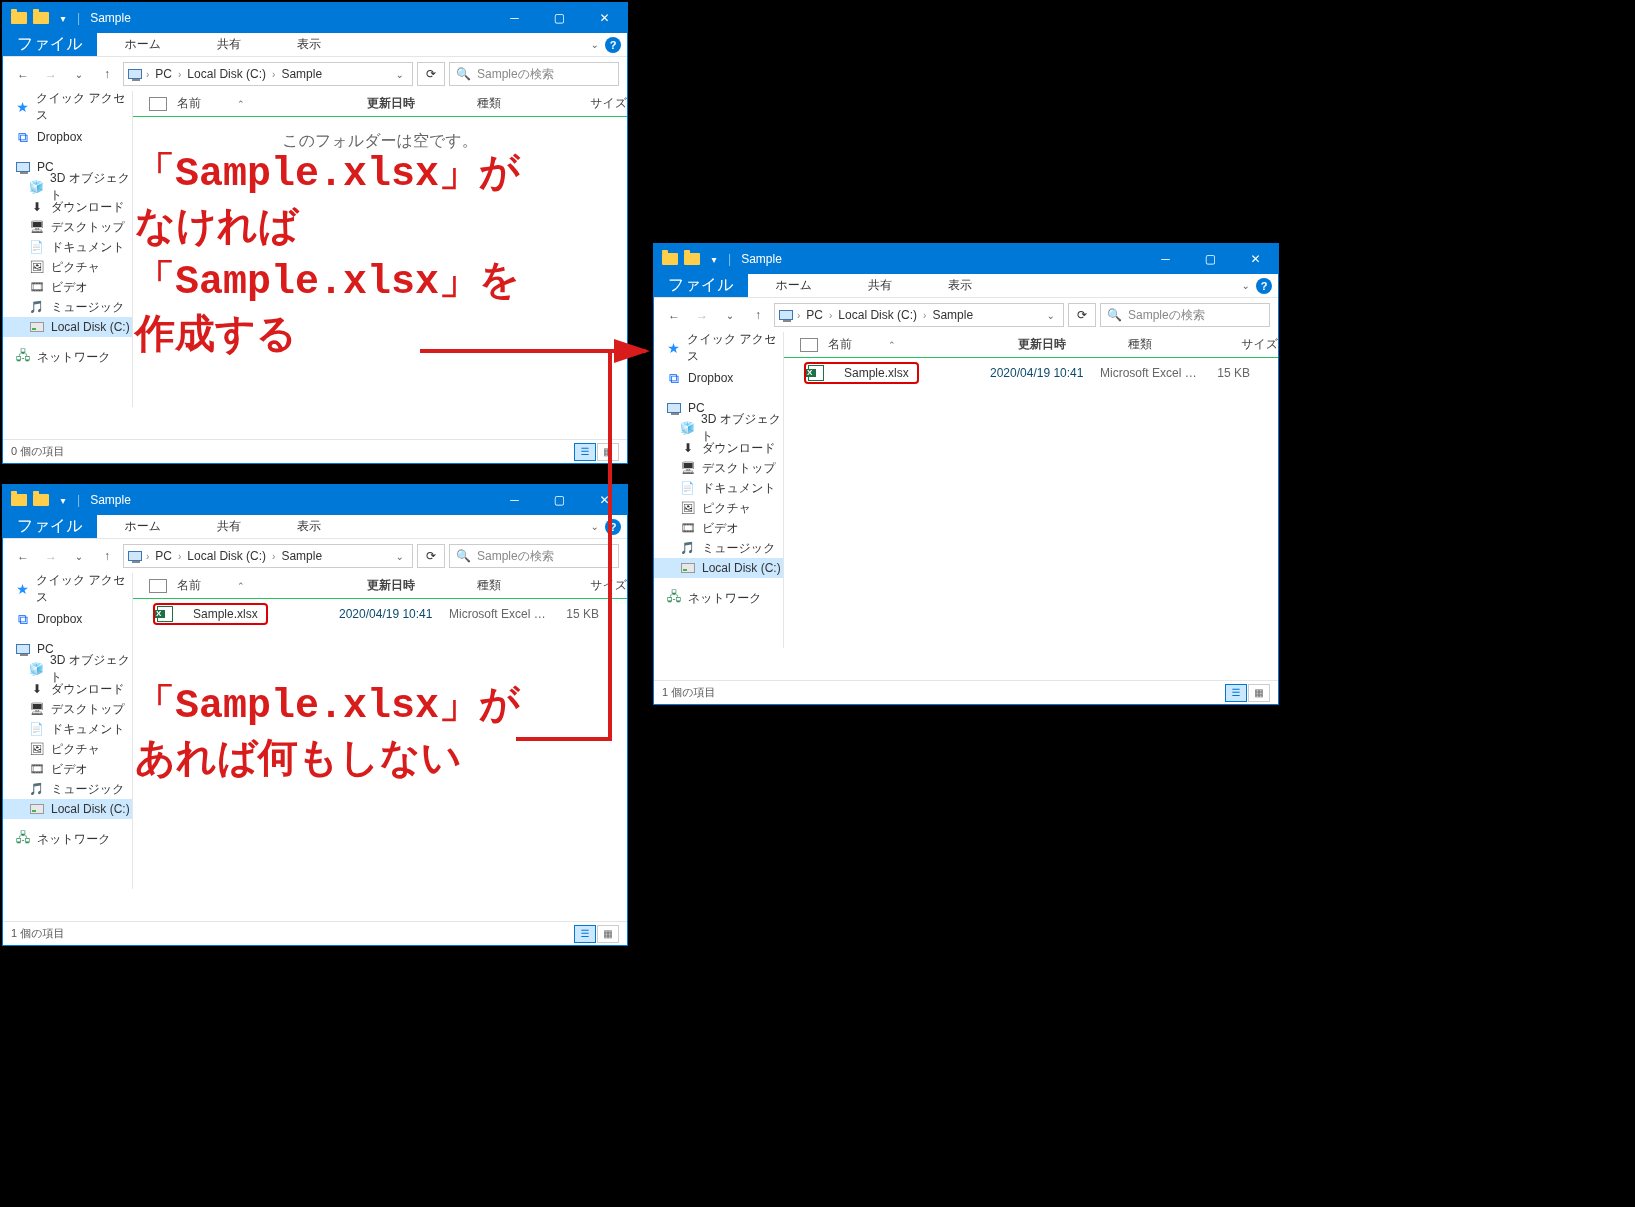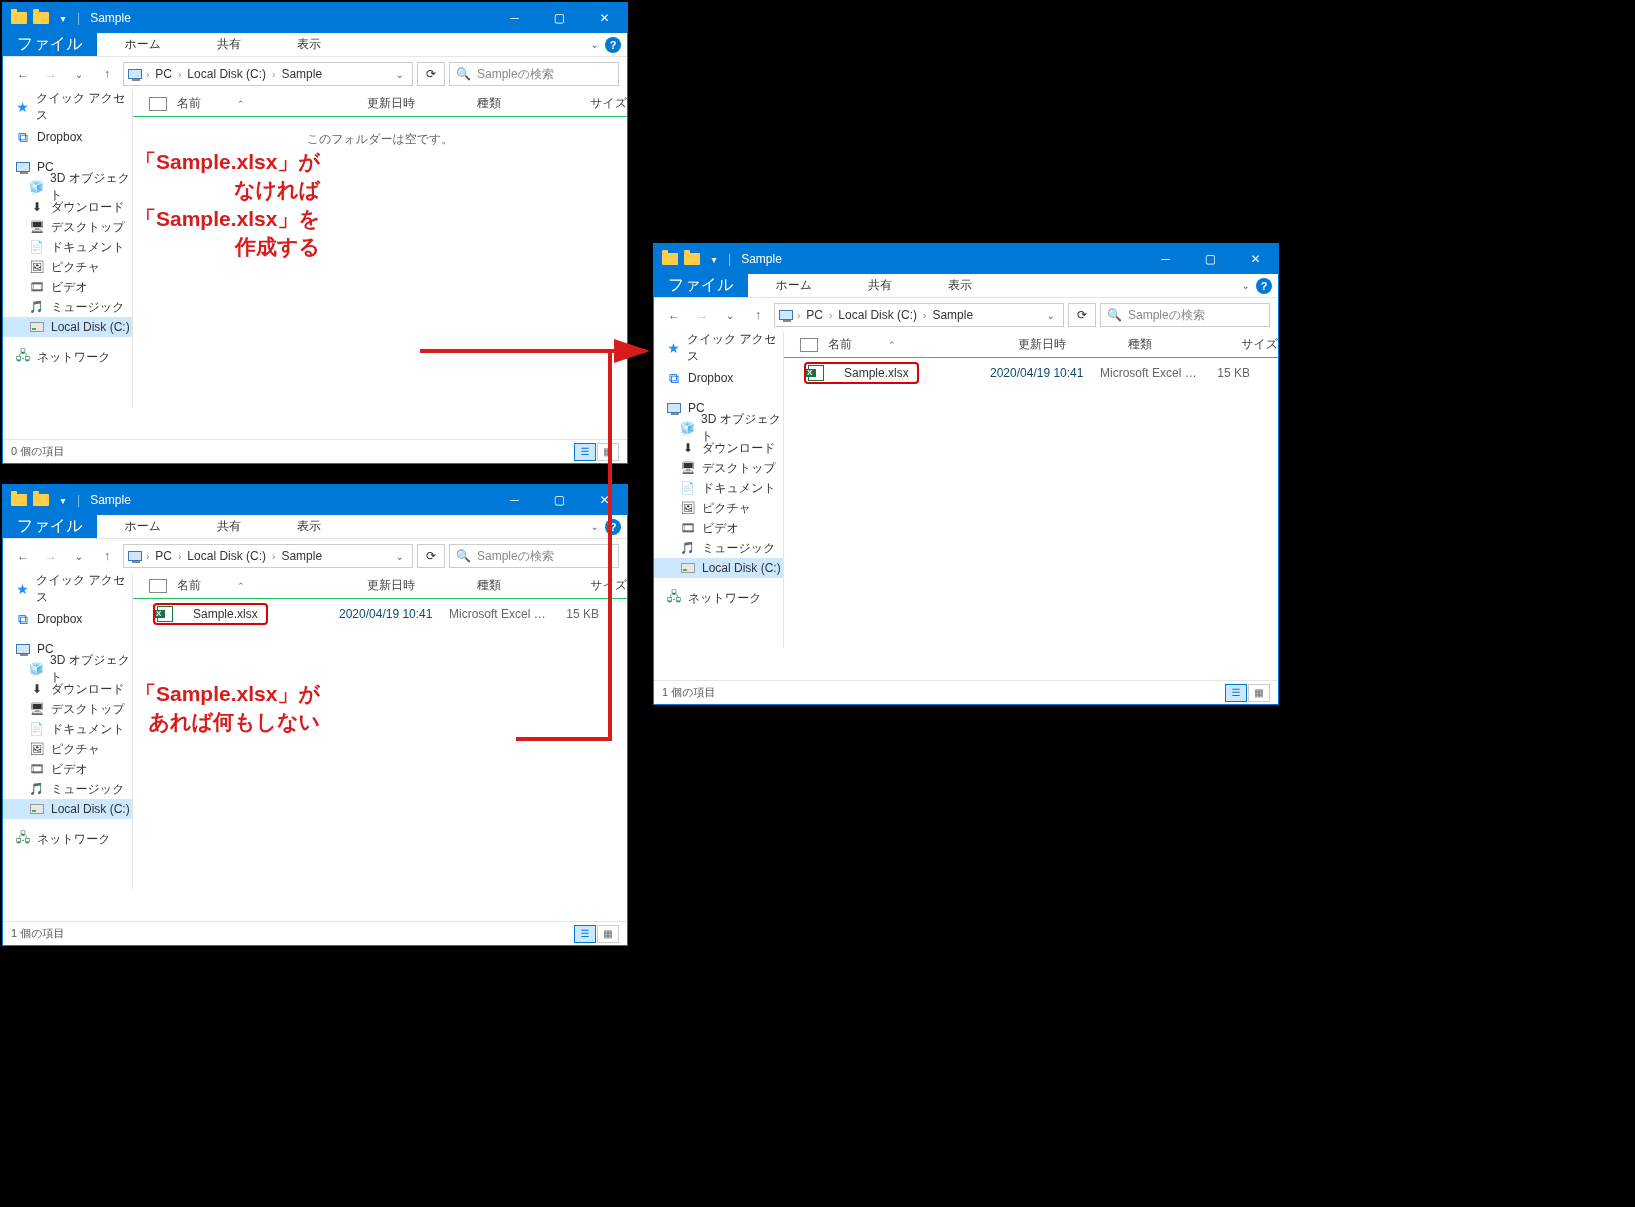--- a/index.html
+++ b/index.html
@@ -102,27 +102,27 @@
   .sb-spacer { height: 10px; }
 
   .content { flex:1; display:flex; flex-direction:column; }
   .col-headers {
     height: 26px; display:flex; align-items:center; border-bottom:1px solid #22c55e; font-size:12px; color:#444;
     padding-left: 16px;
   }
   .col-check { width:18px;height:14px;border:1px solid #888;margin-right:10px; }
   .col { }
   .col-name { width: 190px; display:flex; align-items:center; gap:6px;}
-  .col-date { width: 110px; }
+  .col-date { width: 110px; font-weight: bold; }
   .col-type { width: 100px; font-family: Liberation Serif, serif; }
   .col-size { width: 50px; text-align:right; }
   .sort-ind { font-size:9px; color:#666; margin-left:30px;}
 
   .file-list { flex:1; position:relative; padding:4px 16px; }
-  .empty-msg { text-align:center; color:#666; margin-top:10px; font-size:12px;}
+  .empty-msg { text-align:center; color:#666; margin-top:10px; font-size:16px;}
   .file-row { display:flex; align-items:center; height:22px; font-size:12px; color:#333; }
   .file-row .cell-name { width:190px; display:flex; align-items:center; gap:6px; padding-left:4px;}
   .file-row .cell-date { width:110px; color:#0c4a6e;}
   .file-row .cell-type { width:100px; color:#666; white-space:nowrap; overflow:hidden; text-overflow:ellipsis;}
   .file-row .cell-size { width:50px; text-align:right; color:#666;}
   .file-row.hl .cell-name { }
   .red-box { border:2px solid #d00; border-radius:4px; padding:1px 8px 1px 2px; display:inline-flex; align-items:center; gap:20px;}
 
   .xlsx-icon { width:16px;height:16px; background:#fff; border:1px solid #1e7145; position:relative;}
   .xlsx-icon::before { content:""; position:absolute; left:-3px; top:3px; width:10px;height:8px;background:#1e7145;}
@@ -146,27 +146,26 @@
   .drive-icon::after{content:"";position:absolute;bottom:1px;left:1px;width:4px;height:2px;background:#4caf50;}
   .star-icon{color:#1e90ff;font-size:14px;}
   .dropbox-icon{color:#0061ff;font-size:14px;}
   .net-icon{color:#2e8b57;font-size:13px;}
 
   
   .annotation {
     position: absolute;
     color: #d81b1b;
     font-weight: 700;
-    font-size: 21px;
+    font-size: 40px;
     line-height: 1.35;
     text-shadow: 1px 1px 0 rgba(255,255,255,0.9), -1px -1px 0 rgba(255,255,255,0.9), 1px -1px 0 rgba(255,255,255,0.9), -1px 1px 0 rgba(255,255,255,0.9);
     white-space: pre;
-    font-family: Liberation Sans, sans-serif;
+    font-family: Liberation Mono, monospace;
     pointer-events: none;
-    text-align: right;
   }
 
   svg.arrow { position:absolute; pointer-events:none; }
 </style>
 </head>
 <body>
 
 <div class="window" style="left:2px; top:2px; width:626px; height:462px;">
   <div class="titlebar">
     <div class="qat">

